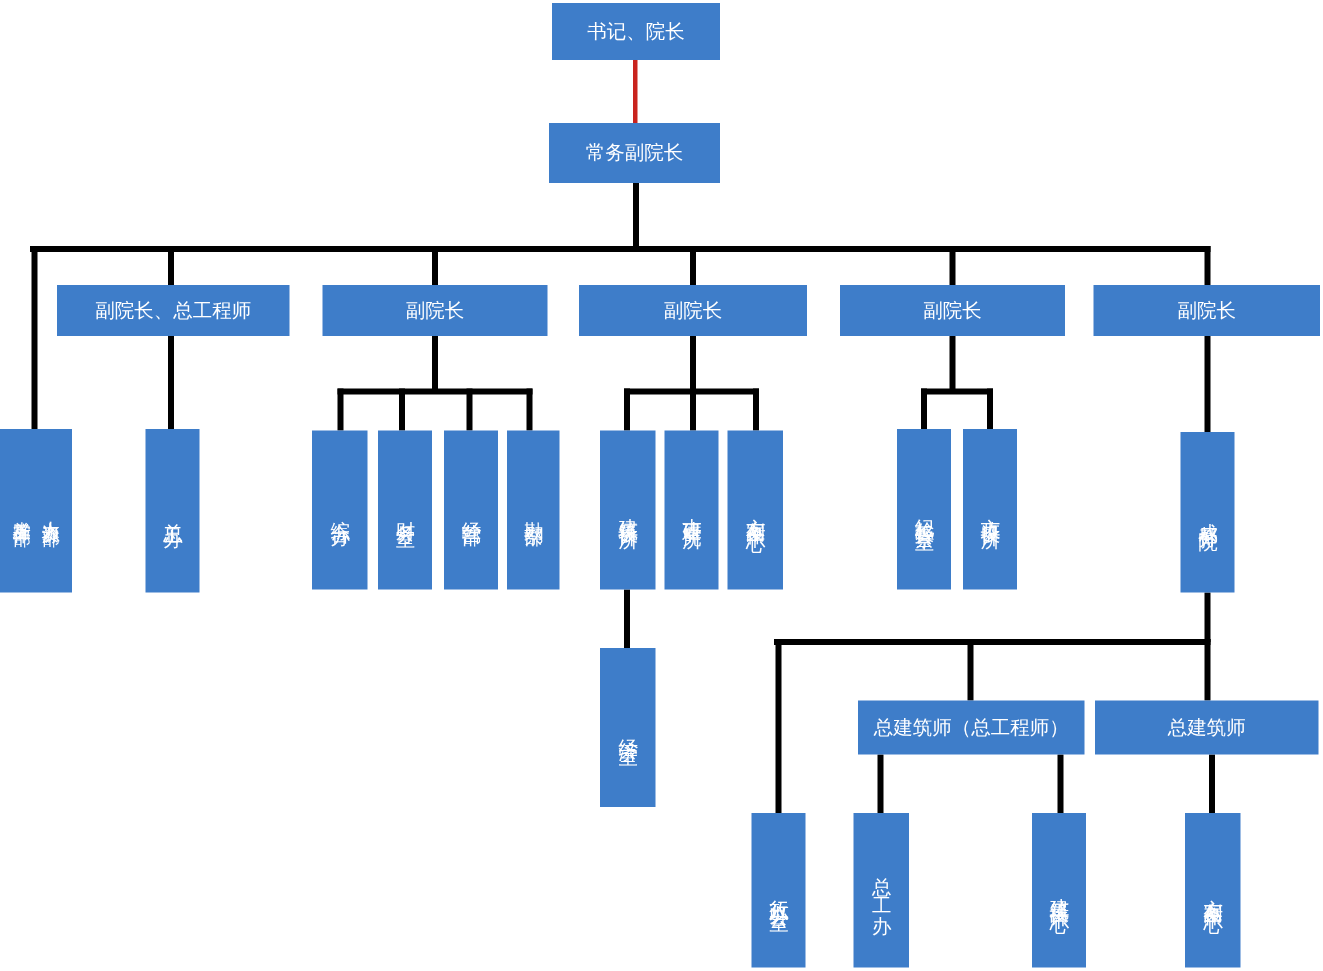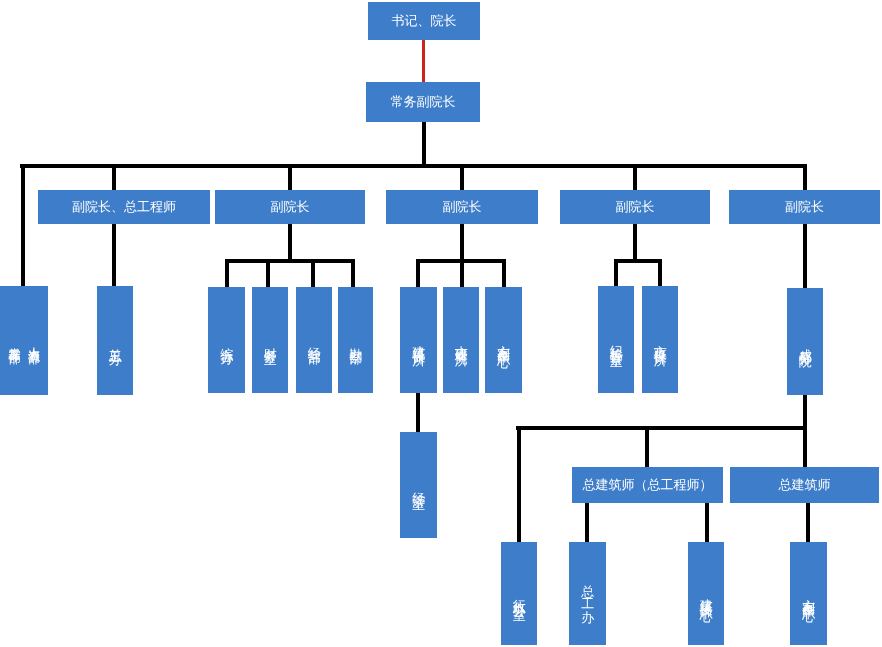--- a/index.html
+++ b/index.html
@@ -41,21 +41,21 @@
     letter-spacing:1px;
     font-size:12px;
   }
   .spread{letter-spacing:13px;}
   .ln{position:absolute;background:var(--line);}
   .red{background:var(--red);}
 
   
   #n-root{left:368px;top:2px;width:112px;height:38px;}
   #n-exec{left:366px;top:82px;width:114px;height:40px;}
-  #n-vp1{left:38px;top:190px;width:172px;height:34px;text-align:right;}
+  #n-vp1{left:38px;top:190px;width:155px;height:34px;text-align:right;}
   #n-vp2{left:215px;top:190px;width:150px;height:34px;}
   #n-vp3{left:386px;top:190px;width:152px;height:34px;}
   #n-vp4{left:560px;top:190px;width:150px;height:34px;}
   #n-vp5{left:729px;top:190px;width:151px;height:34px;}
   #n-dual{left:0px;top:286px;width:48px;height:109px;}
   #n-zgb1{left:97px;top:286px;width:36px;height:109px;}
   #n-zhb{left:208px;top:287px;width:37px;height:106px;}
   #n-cws{left:252px;top:287px;width:36px;height:106px;}
   #n-jyb{left:296px;top:287px;width:36px;height:106px;}
   #n-kcb{left:338px;top:287px;width:35px;height:106px;}

